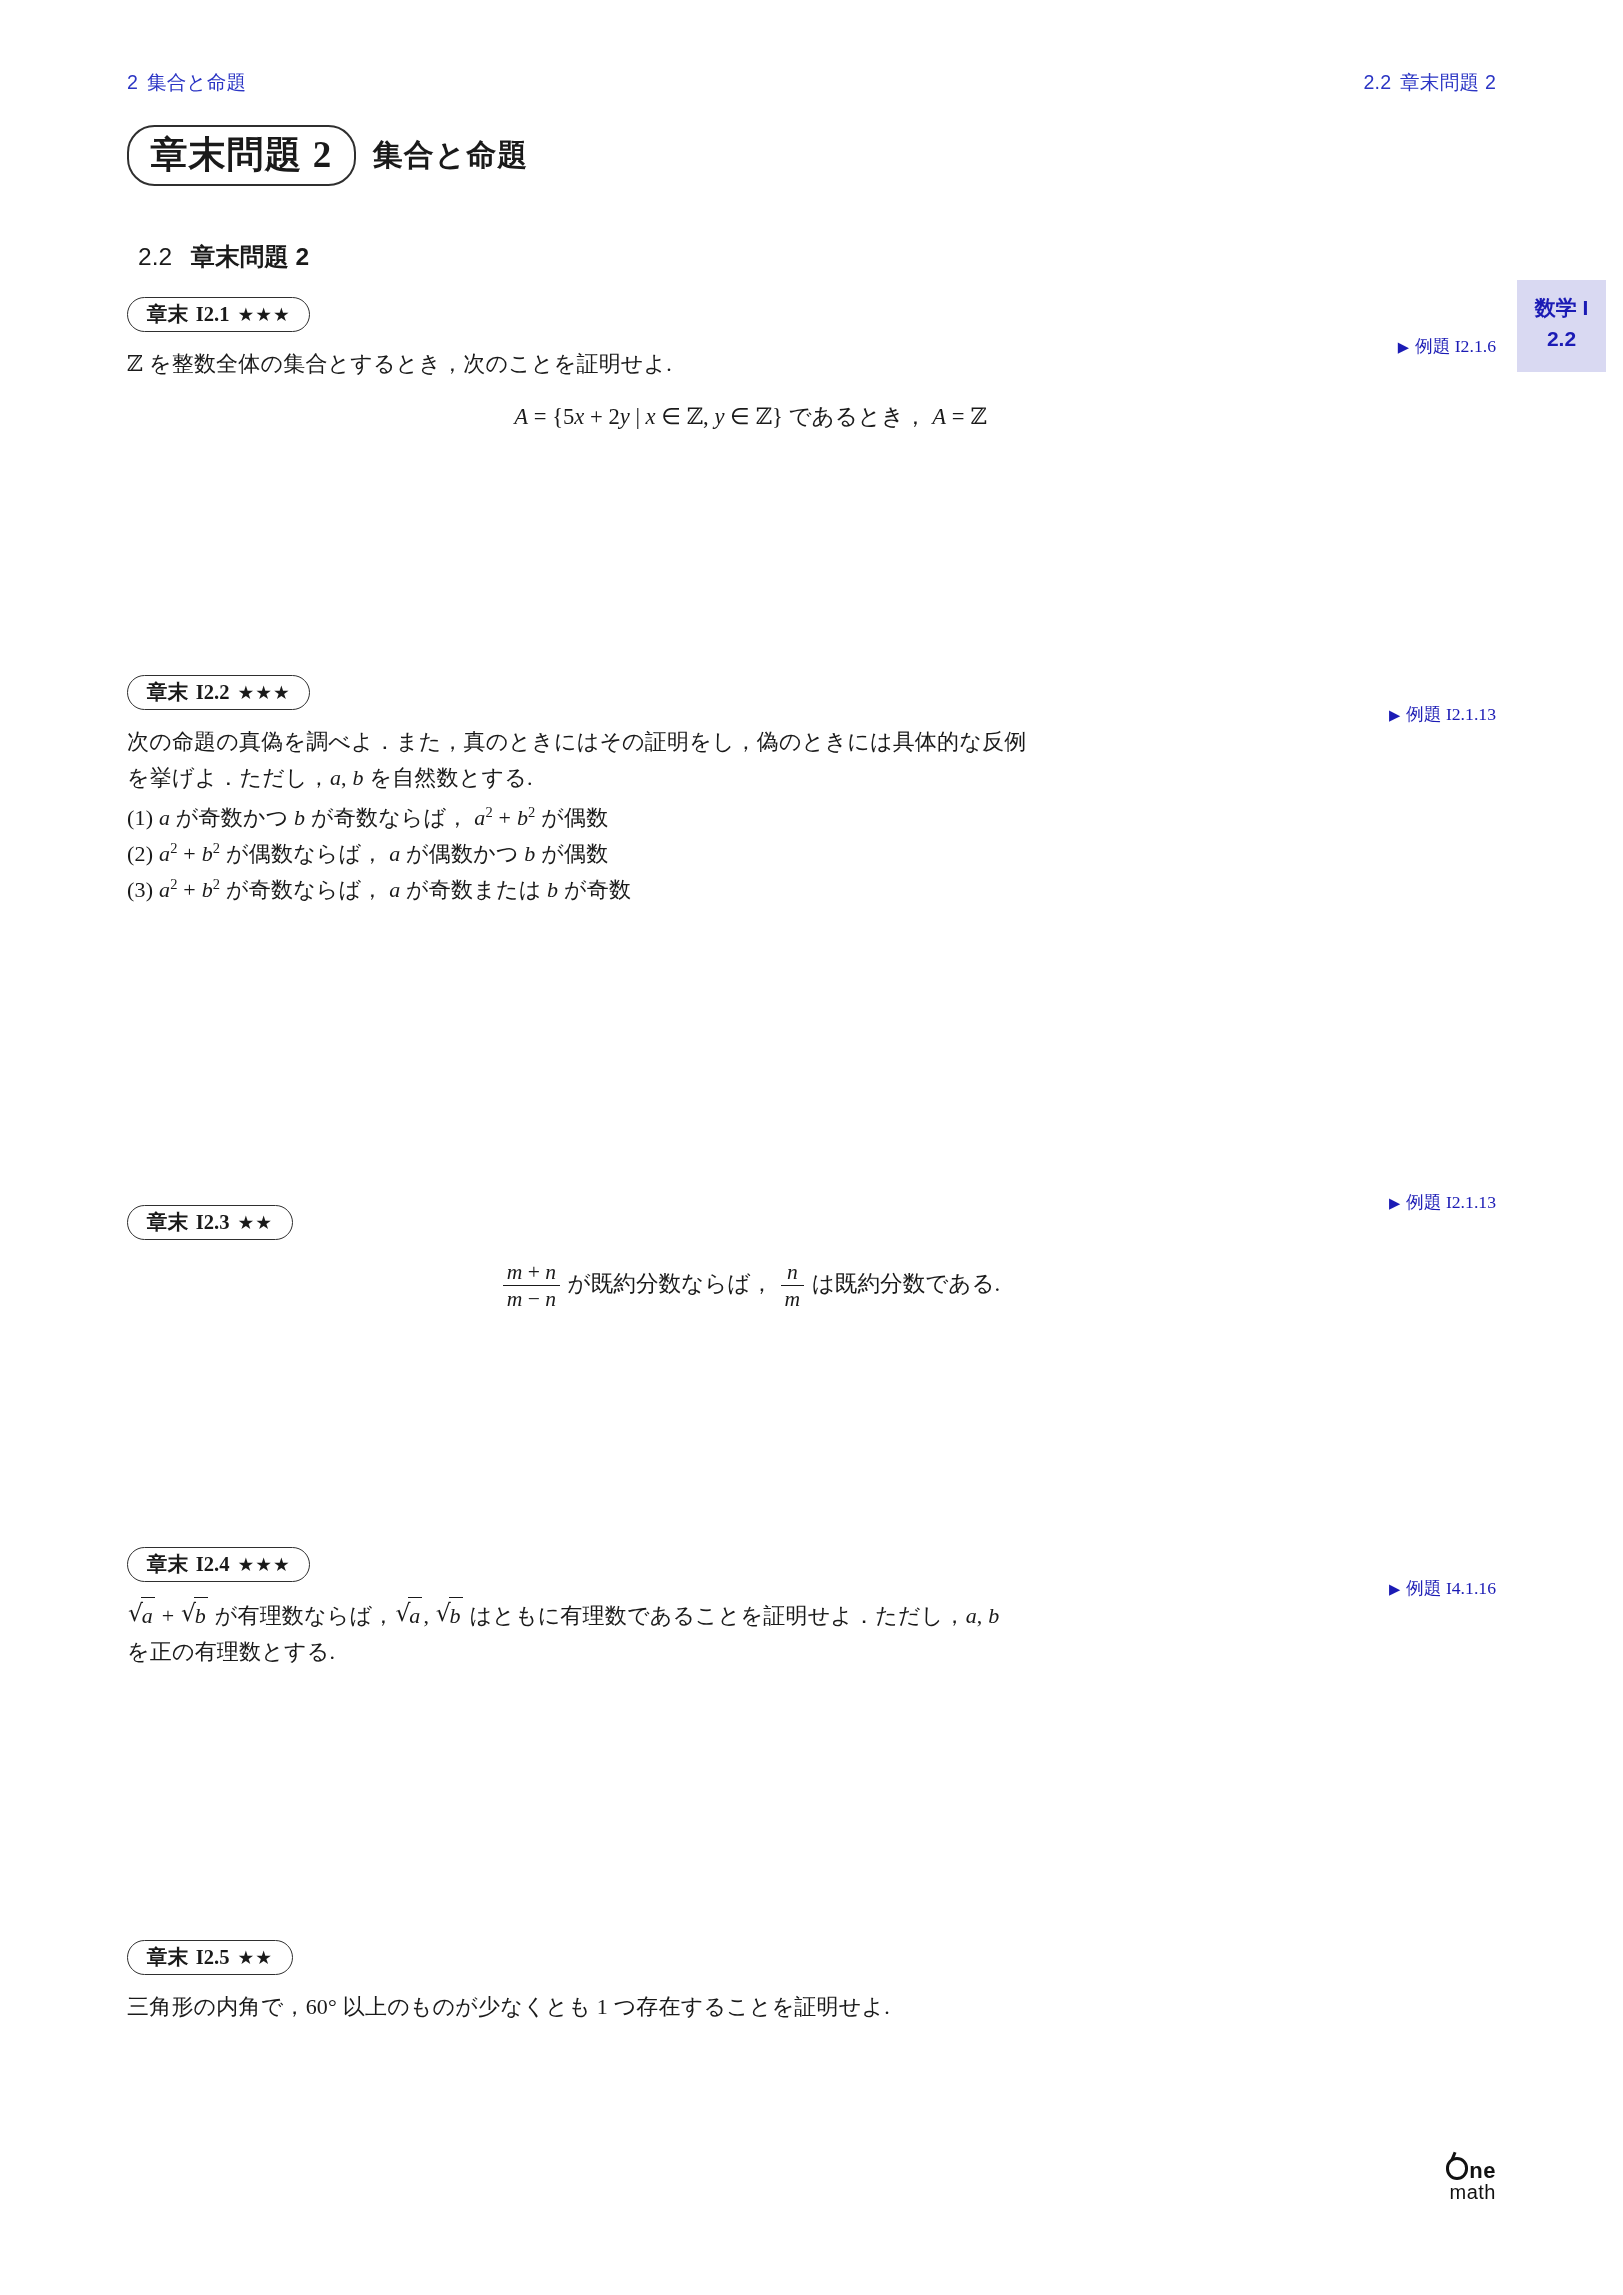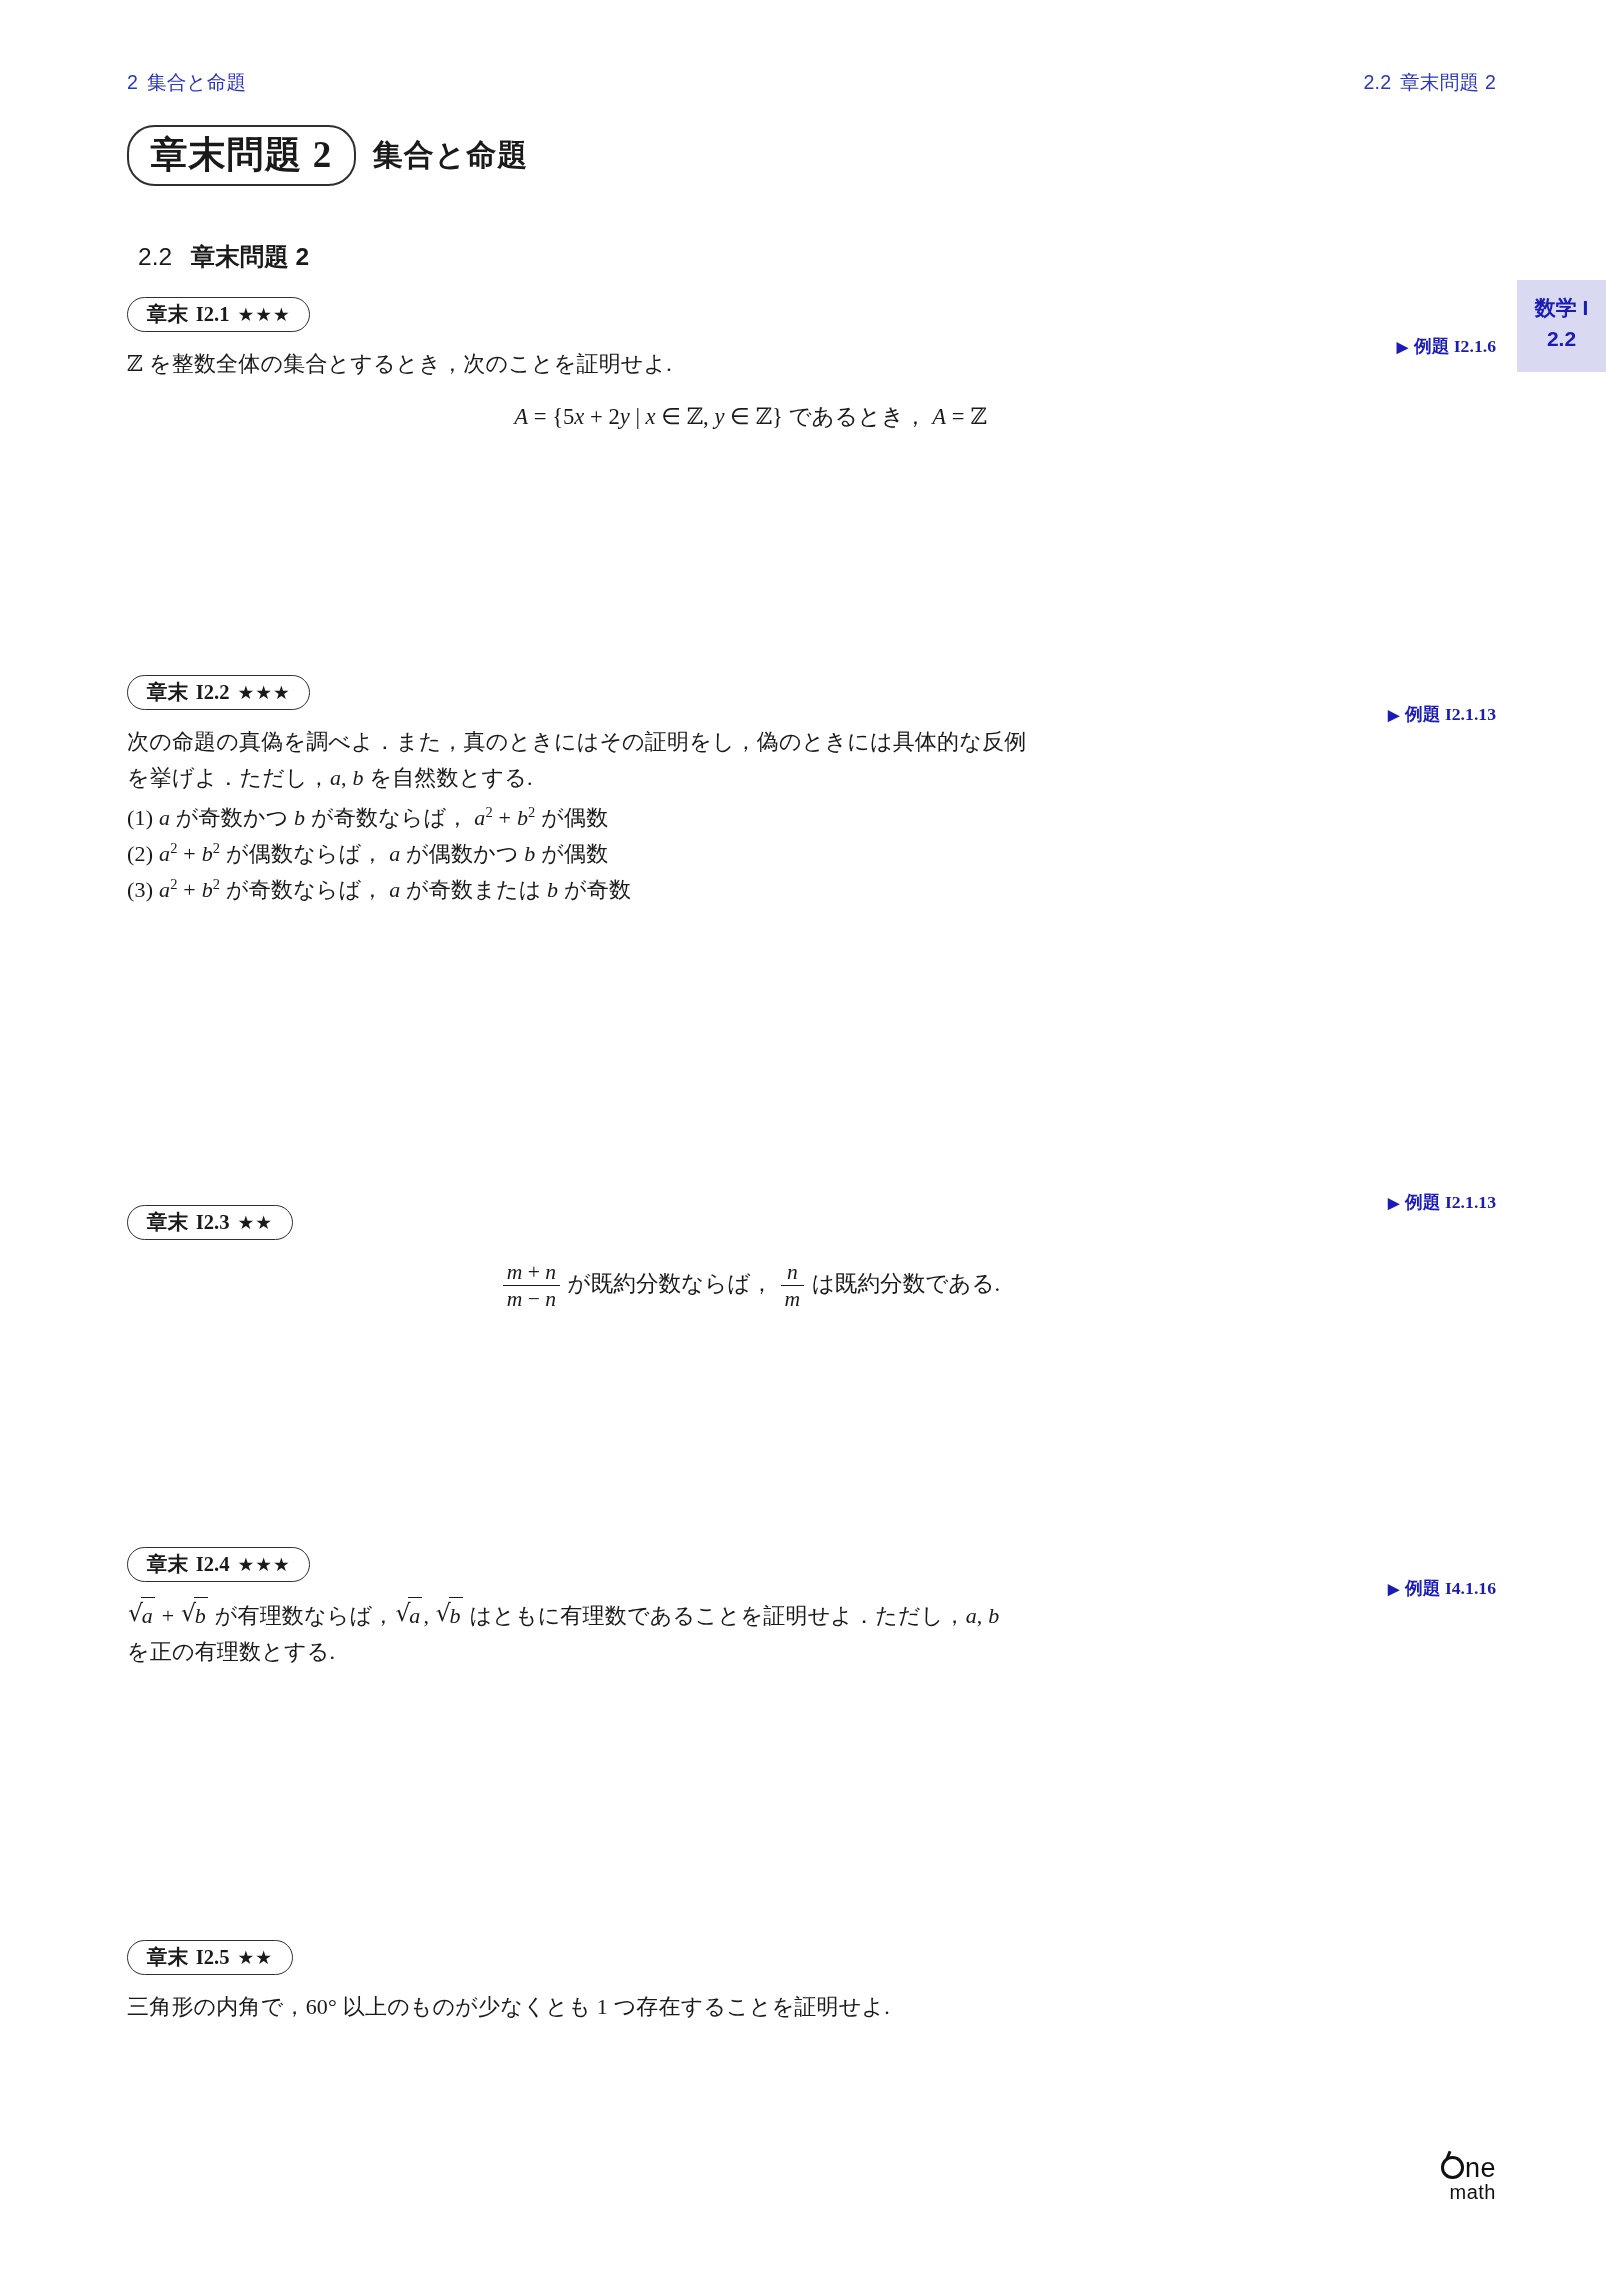--- a/index.html
+++ b/index.html
@@ -107,21 +107,21 @@
   .plabel .pl-jp { font-weight: bold; letter-spacing: 0.5px; }
   .plabel .pl-id { font-weight: bold; margin-left: 6.9px; font-style: normal; }
   .plabel .pl-stars { margin-left: 7.9px; font-size: 18.7px; letter-spacing: 1px; }
 
   .xref {
     position: absolute;
     right: 127px;
     color: #1b1bb5;
     font-size: 17.7px;
     font-family: "Liberation Serif", serif;
-    font-weight: bold;
+    font-weight: normal;
     white-space: nowrap;
     padding-left: 48px;
   }
   .xref .tri { font-size: 14.7px; margin-right: 5.9px; }
 
   .body-text {
     margin-top: 13.7px;
     font-size: 22px;
     line-height: 1.62;
     letter-spacing: 0.2px;
@@ -172,21 +172,21 @@
 
   
   .logo {
     position: absolute;
     right: 127px;
     bottom: 91px;
     text-align: right;
     font-family: "Liberation Sans", sans-serif;
     color: #111;
   }
-  .logo .l1 { font-size: 27px; font-weight: normal; letter-spacing: 0.5px; }
+  .logo .l1 { font-size: 22px; font-weight: bold; letter-spacing: 0.5px; }
   .logo .l2 { font-size: 20px; font-weight: normal; letter-spacing: 0.5px; margin-top: -2.9px; }
   .logo .ring {
     display: inline-block;
     width: 16.7px; height: 16.7px;
     border: 3.4px solid #111;
     border-radius: 50%;
     position: relative;
     top: 2px;
     margin-right: 1px;
   }

